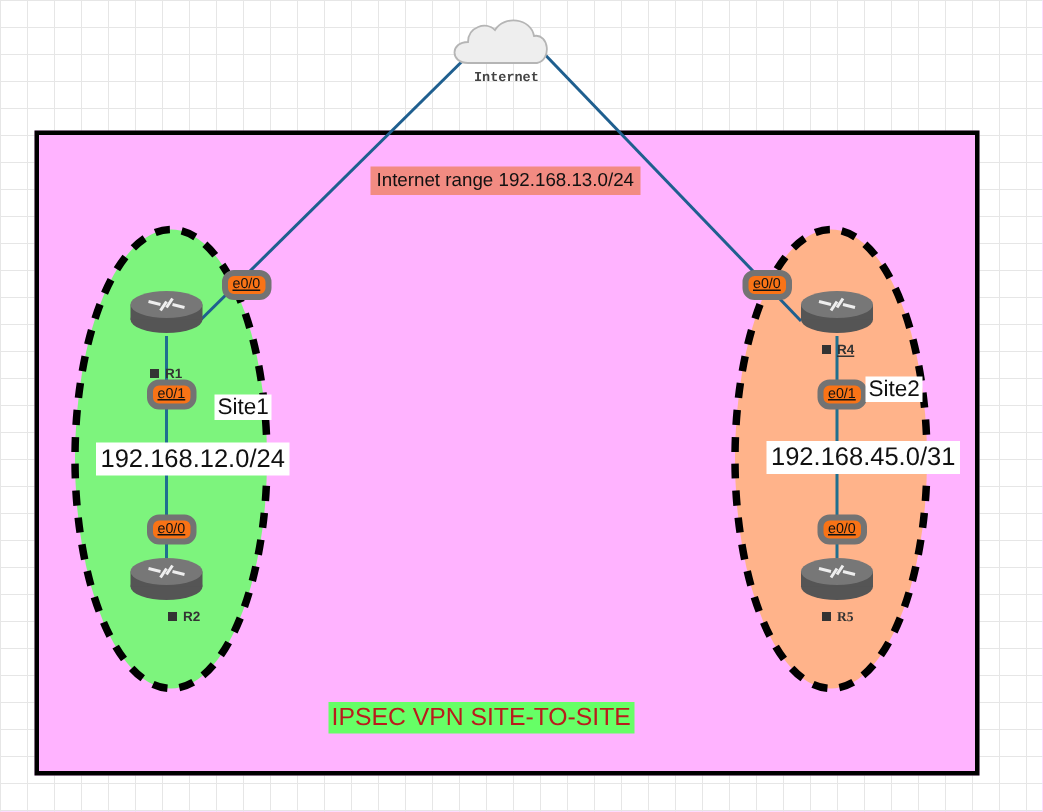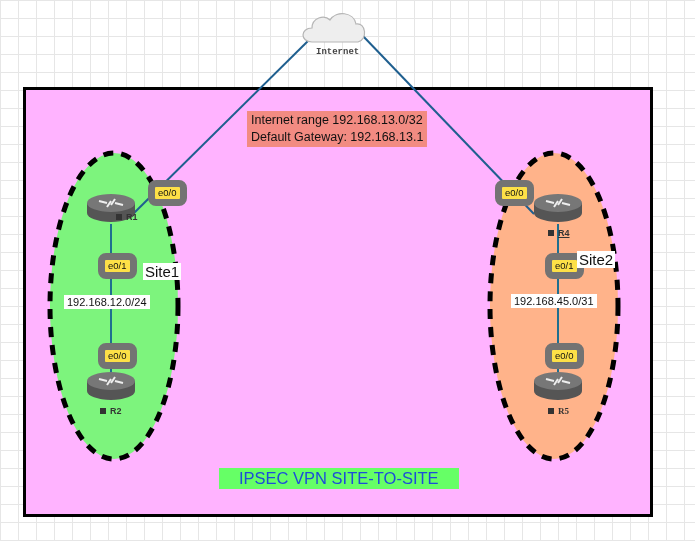--- a/index.html
+++ b/index.html
@@ -17,31 +17,31 @@
       position: absolute; left: 23px; top: 87px; width: 630px; height: 430px;
       background: #ffb3ff; border: 3px solid #000; box-sizing: border-box;
     }
     .note {
       position: absolute; left: 247px; top: 111px; background: #f28b82;
       padding: 1px 4px; font-size: 12.5px; line-height: 17px; color: #111;
     }
     .note div { white-space: nowrap; }
     .title-box {
       position: absolute; left: 219px; top: 468px; background: #66ff66;
-      font-size: 16.5px; padding: 1px 20px; color: #1d4ed8; white-space: nowrap;
+      font-size: 16.5px; padding: 1px 2px; color: #b91c1c; white-space: nowrap;
     }
     .site-label {
       position: absolute; background: #fff; font-size: 15px; padding: 0 2px; color: #111;
     }
     .net-label {
-      position: absolute; background: #fff; font-size: 11px; padding: 1px 3px; color: #111; white-space: nowrap;
+      position: absolute; background: #fff; font-size: 17px; padding: 1px 3px; color: #111; white-space: nowrap;
     }
     .iface {
-      position: absolute; background: #fde047; border: 7px solid #737373; border-radius: 8px;
-      font-size: 9.5px; padding: 0 3px; line-height: 12px; color: #111;
+      position: absolute; background: #f97316; border: 4px solid #737373; border-radius: 8px;
+      font-size: 9.5px; padding: 0 3px; line-height: 12px; color: #111; text-decoration: underline;
     }
     .rlabel {
       position: absolute; font-size: 9px; font-weight: bold; color: #333; white-space: nowrap;
     }
     .rlabel::before {
       content: ""; display: inline-block; width: 6px; height: 6px; background: #333; margin-right: 4px; vertical-align: 0px;
     }
     .cloud-label {
       position: absolute; left: 316px; top: 47px; font-size: 9px; font-weight: bold; color: #444; font-family: Liberation Mono, monospace;
     }
@@ -87,31 +87,30 @@
     <ellipse cx="0" cy="6" rx="24" ry="9" fill="#555"></ellipse>
     <rect x="-24" y="-4" width="48" height="10" fill="#555"></rect>
     <ellipse cx="0" cy="-4" rx="24" ry="9" fill="#777"></ellipse>
     <path d="M-12,-6 l8,2 M12,-2 l-8,-2 M-4,0 l4,-6 M4,-8 l-4,6" stroke="#eee" stroke-width="2"></path>
   </g>
 </svg>
 
 <div class="cloud-label">Internet</div>
 
 <div class="note">
-  <div>Internet range 192.168.13.0/32</div>
-  <div>Default Gateway: 192.168.13.1</div>
+  <div>Internet range 192.168.13.0/24</div>
 </div>
 
 <div class="iface" style="left:148px;top:180px;">e0/0</div>
-<div class="rlabel" style="left:100px;top:212px;margin-left:16px;">R1</div>
+<div class="rlabel" style="left:100px;top:244px;">R1</div>
 <div class="iface" style="left:98px;top:253px;">e0/1</div>
 <div class="site-label" style="left:143px;top:263px;">Site1</div>
 <div class="net-label" style="left:64px;top:295px;">192.168.12.0/24</div>
 <div class="iface" style="left:98px;top:343px;">e0/0</div>
-<div class="rlabel" style="left:100px;top:406px;">R2</div>
+<div class="rlabel" style="left:112px;top:406px;">R2</div>
 
 <div class="iface" style="left:495px;top:180px;">e0/0</div>
 <div class="rlabel" style="left:548px;top:228px;text-decoration:underline;">R4</div>
 <div class="iface" style="left:545px;top:253px;">e0/1</div>
 <div class="site-label" style="left:577px;top:251px;">Site2</div>
 <div class="net-label" style="left:511px;top:294px;">192.168.45.0/31</div>
 <div class="iface" style="left:545px;top:343px;">e0/0</div>
 <div class="rlabel" style="left:548px;top:406px;font-family:Liberation Serif, serif;">R5</div>
 
 <div class="title-box">IPSEC VPN SITE-TO-SITE</div>

